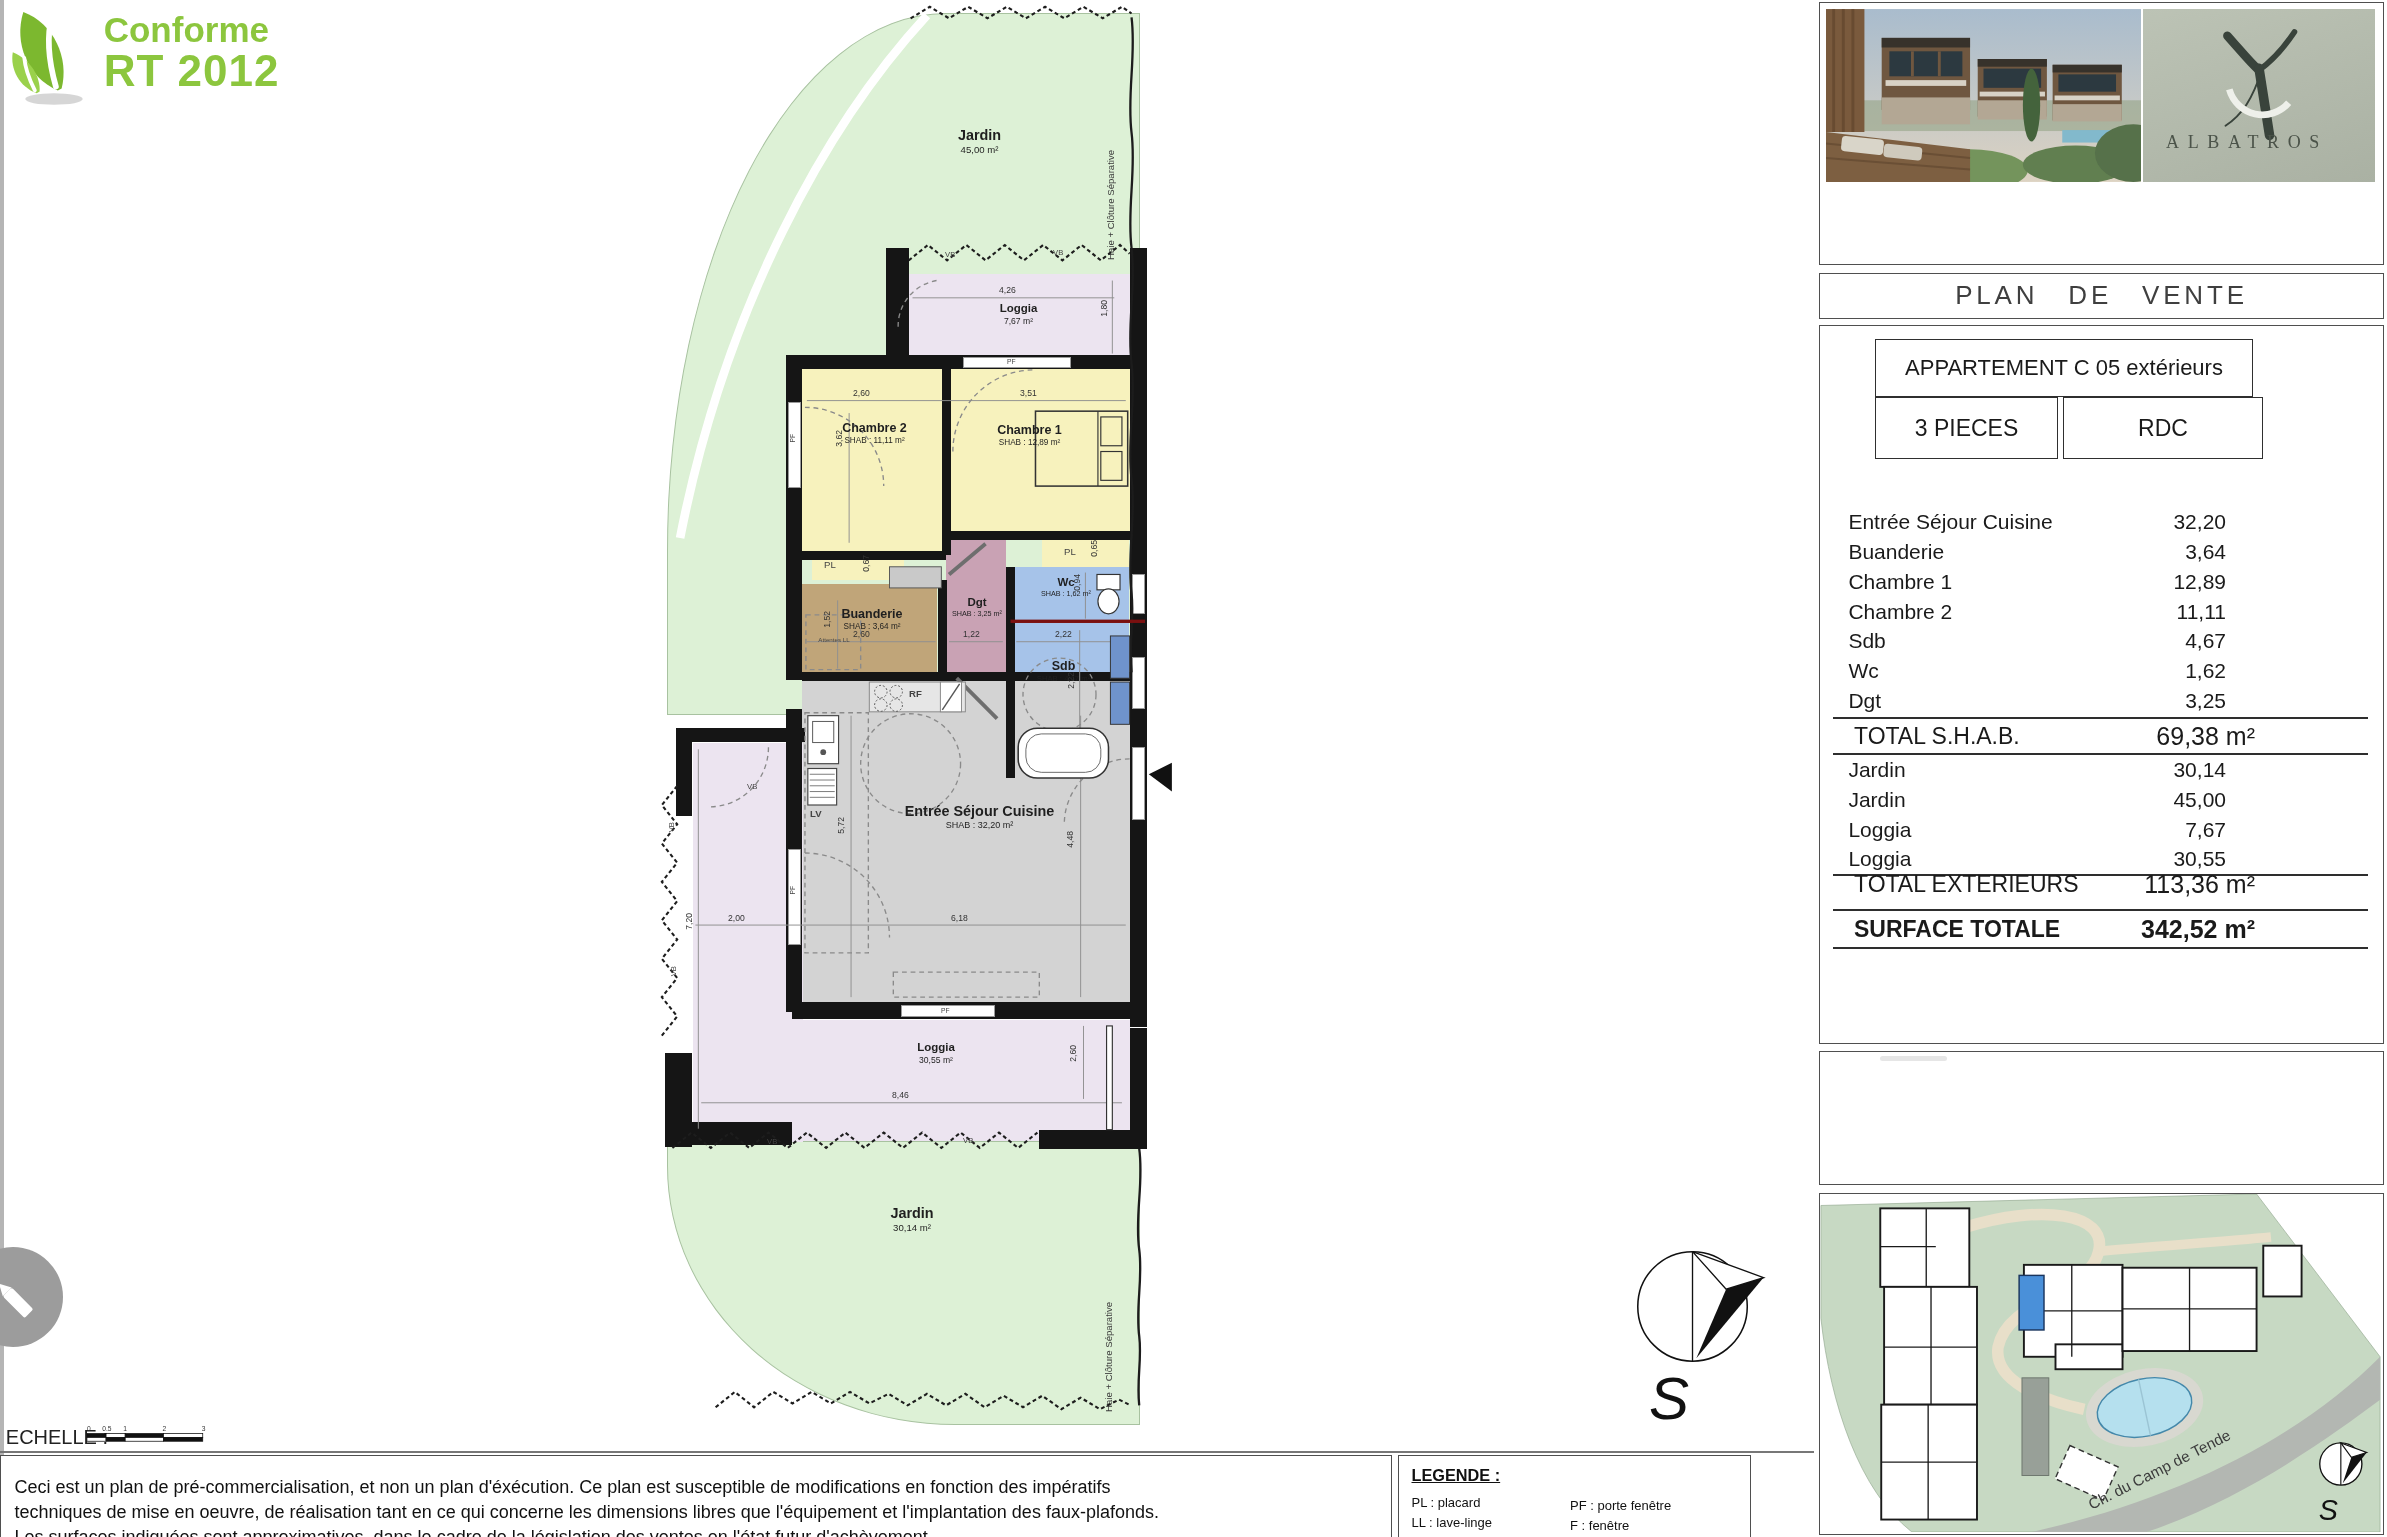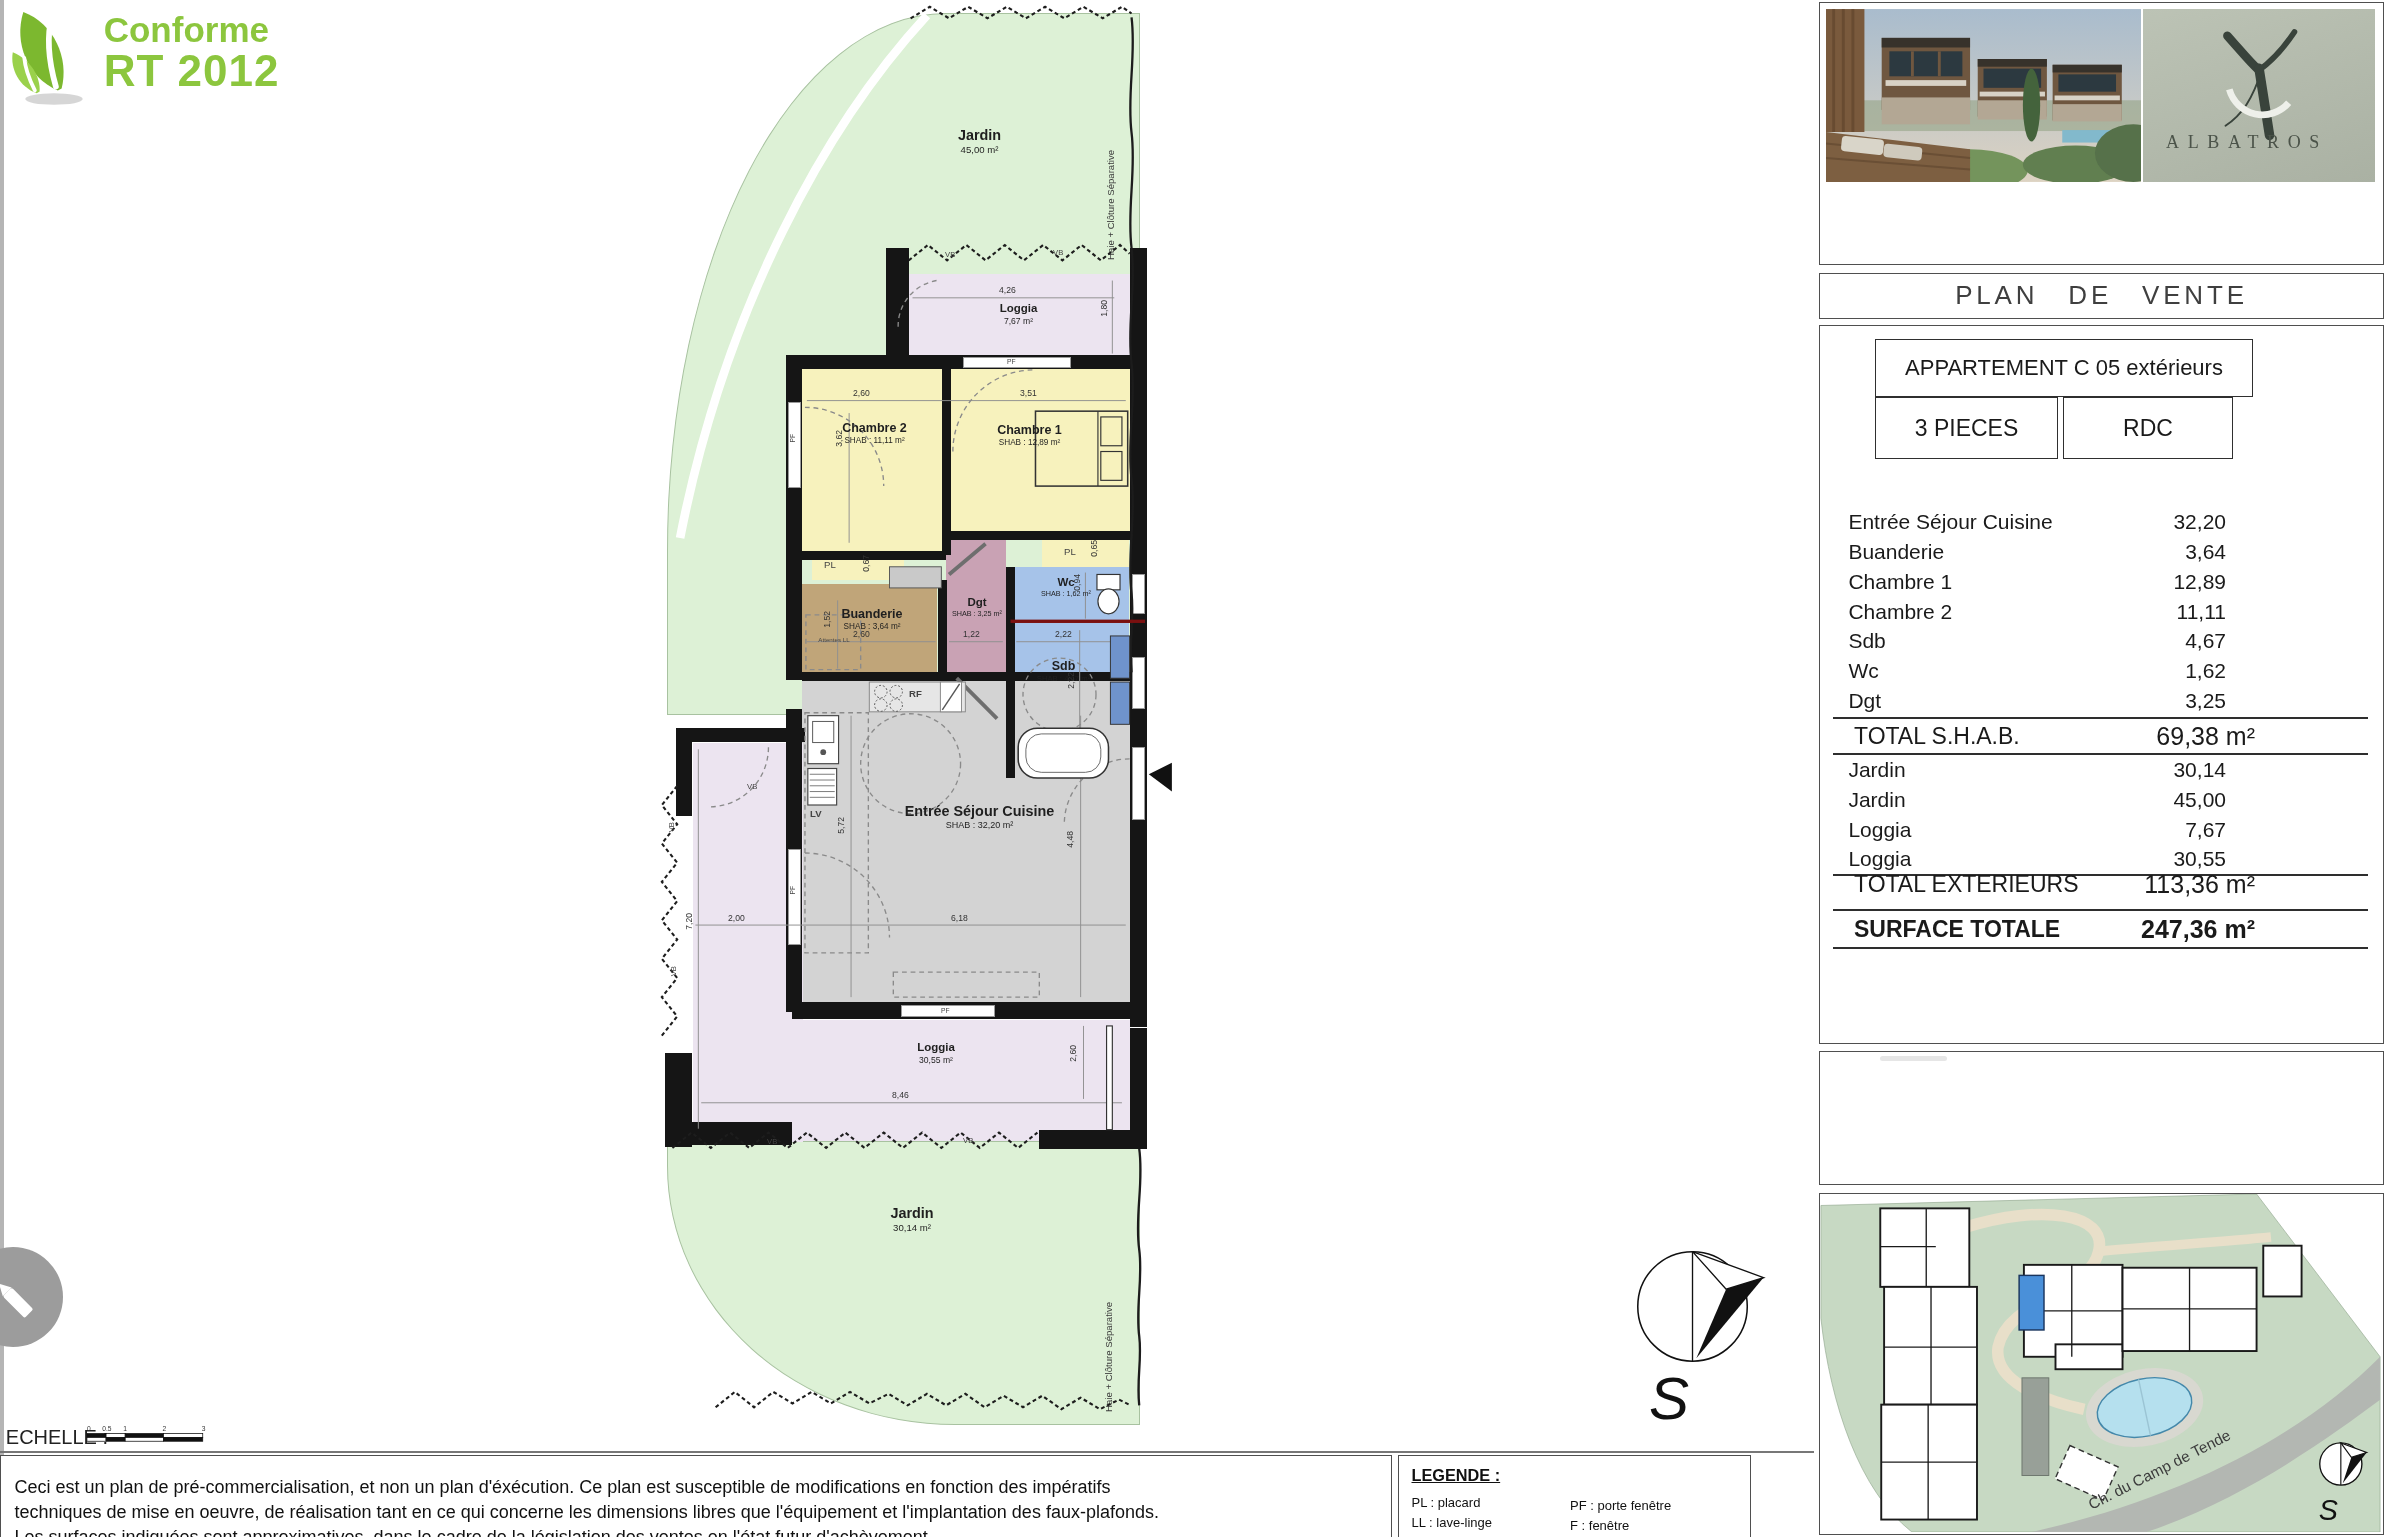--- a/index.html
+++ b/index.html
@@ -343,21 +343,21 @@
     </div>
   </div>
 
   <div class="pbox" style="left:1819px;top:273px;width:565px;height:46px;">
     <div style="width:100%;text-align:center;line-height:42px;font-size:26px;color:#3f3f3f;letter-spacing:3.8px;word-spacing:19px;">PLAN DE VENTE</div>
   </div>
 
   <div class="pbox" style="left:1819px;top:325px;width:565px;height:719px;"></div>
   <div class="cellbox" style="left:1875px;top:339px;width:378px;height:58px;font-size:22px;">APPARTEMENT C 05 extérieurs</div>
   <div class="cellbox" style="left:1875px;top:397px;width:183px;height:62px;font-size:23px;">3 PIECES</div>
-  <div class="cellbox" style="left:2063px;top:397px;width:170px;height:62px;font-size:23px;">RDC</div>
+  <div class="cellbox" style="left:2063px;top:397px;width:200px;height:62px;font-size:23px;">RDC</div>
 
   <div class="arow" style="top:507px;height:30px;">
       <span class="lab">Entrée Séjour Cuisine</span>
       <span class="val">32,20</span>
     </div>
   <div class="arow" style="top:537px;height:30px;">
       <span class="lab">Buanderie</span>
       <span class="val">3,64</span>
     </div>
   <div class="arow" style="top:567px;height:30px;">
@@ -403,21 +403,21 @@
       <span class="val">30,55</span>
     </div>
   <div class="hr" style="left:1833px;top:874px;width:535px;"></div>
   <div class="arow trow" style="top:876px;height:17px;">
       <span class="lab">TOTAL EXTERIEURS</span>
       <span class="val">113,36 m²</span>
     </div>
   <div class="hr" style="left:1833px;top:909px;width:535px;"></div>
   <div class="arow trow" style="top:911px;height:37px;font-weight:bold;">
       <span class="lab">SURFACE TOTALE</span>
-      <span class="val">247,36 m²</span>
+      <span class="val">342,52 m²</span>
     </div>
   <div class="hr" style="left:1833px;top:947px;width:535px;"></div>
 
   <div class="pbox" style="left:1819px;top:1051px;width:565px;height:134px;">
     <div class="abs" style="left:60px;top:3.8px;width:67px;height:4.8px;background:#e6e6e6;border-radius:2.9px;"></div>
   </div>
 
   <div class="pbox" style="left:1819px;top:1193px;width:565px;height:342px;">
     <svg width="561" height="338" viewBox="0 0 584 353" style="position:absolute;left:0;top:0;">
       <path d="M0,12 L455,0 L584,170 L584,353 L95,353 C40,310 10,220 0,130 Z" fill="#c7d9c3" stroke="#8aa087" stroke-width="0.6"></path>

